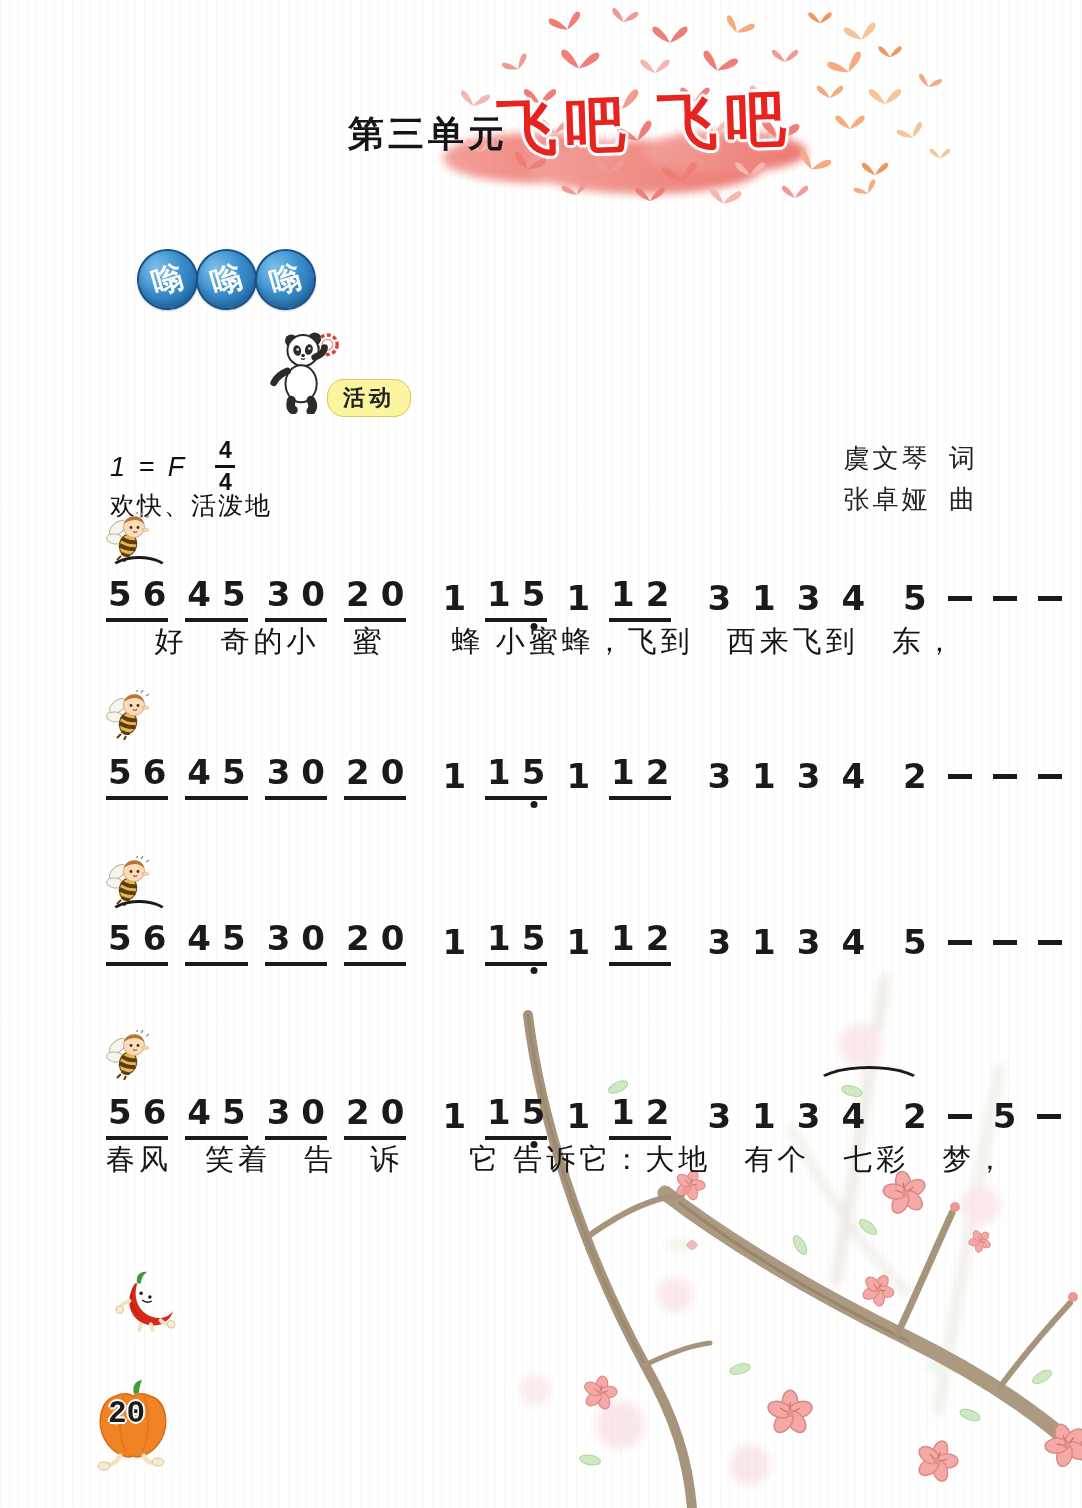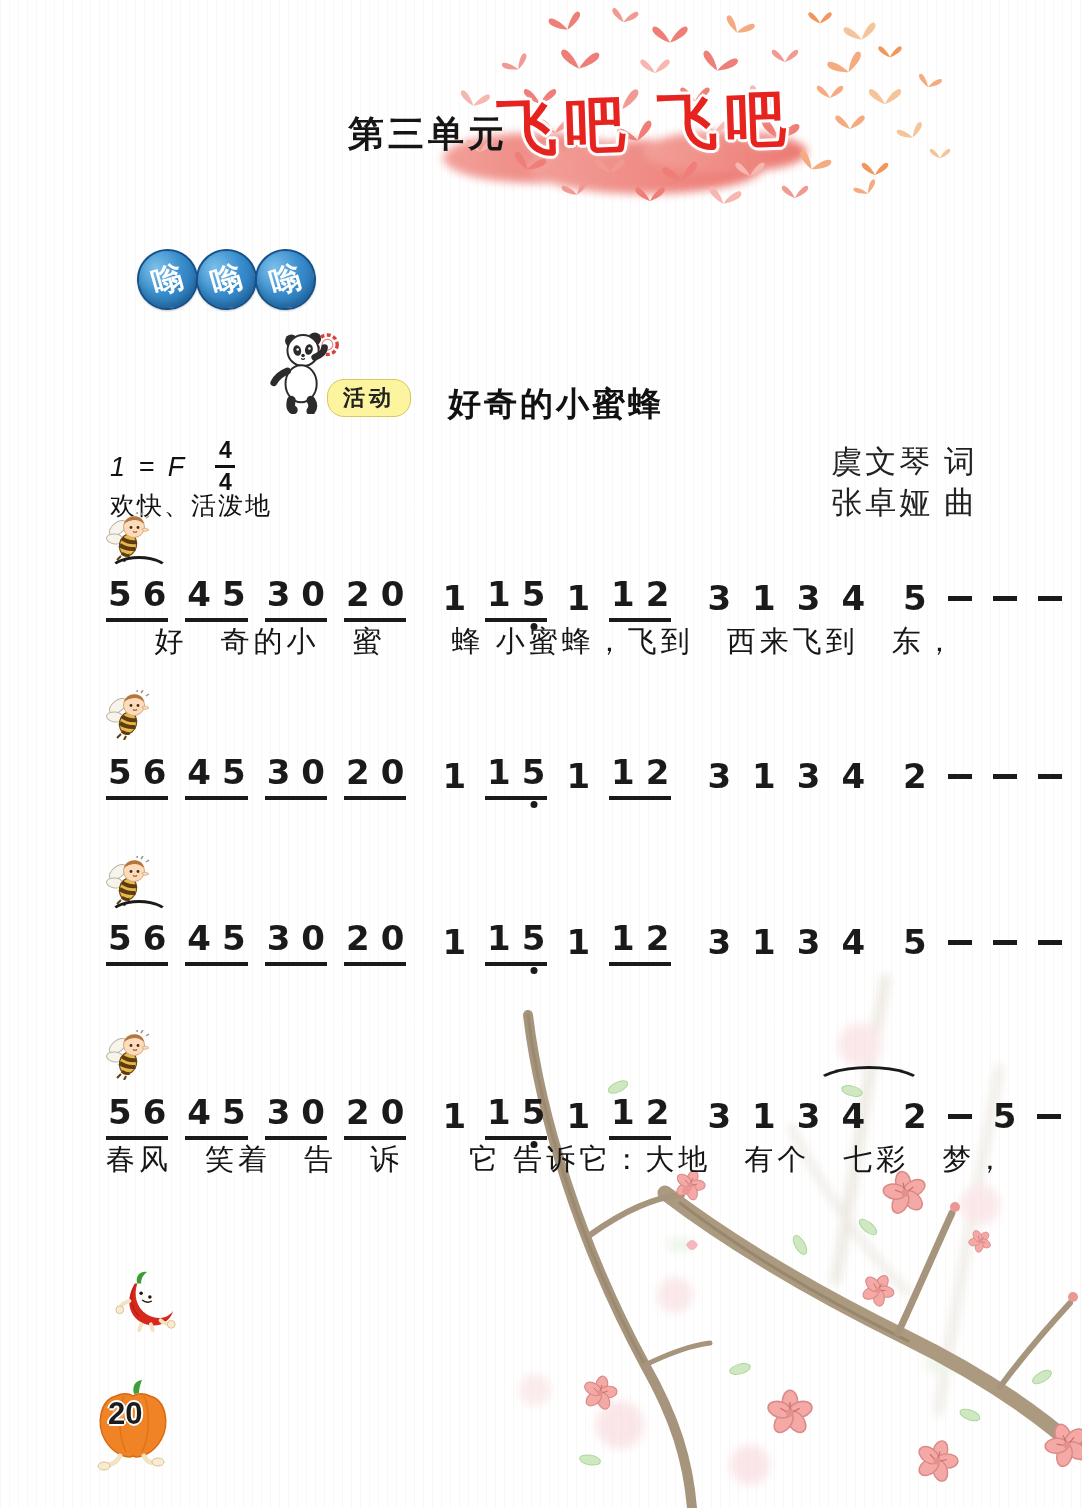--- a/index.html
+++ b/index.html
@@ -33,21 +33,21 @@
     background:var(--activity-yellow,#fdf4a0);border:1.5px solid #d8c85e;border-radius:17px;
     padding:3px 15px;font-size:22px;font-weight:bold;letter-spacing:4px;color:#222;
   }
   .song-title{position:absolute;left:448px;top:382px;z-index:2;margin:0;font-size:33px;font-weight:bold;letter-spacing:3px;color:#111;}
   
   .keysig{position:absolute;left:110px;top:440px;display:flex;align-items:center;font-size:27px;color:#111;}
   .keytext{letter-spacing:3px;font-style:italic;}
   .meter{display:inline-flex;flex-direction:column;align-items:center;margin-left:28px;font-weight:bold;font-size:23px;line-height:1;transform:translateY(-1px);}
   .fracline{width:20px;height:3px;background:#111;margin:3px 0;}
   .tempo{position:absolute;left:110px;top:489px;font-size:25px;letter-spacing:2px;color:#111;}
-  .credit{position:absolute;right:104px;font-size:31px;letter-spacing:3px;color:#222;font-family:Liberation Serif, serif;}
+  .credit{position:absolute;right:104px;font-size:26px;letter-spacing:3px;color:#222;font-family:Liberation Mono, monospace;}
   .credit.lyricist{top:441px;}
   .credit.composer{top:482px;}
   
   .system{position:absolute;left:106px;width:900px;z-index:2;}
   #sys1{top:512px;} #sys2{top:690px;} #sys3{top:856px;} #sys4{top:1030px;}
   .bee{width:48px;height:50px;margin:0 0 12px 0;}
   .musicwrap{position:relative;}
   .music{display:flex;align-items:flex-end;gap:17px;}
   .grp{display:inline-flex;align-items:flex-end;gap:11px;padding:0 2px 7px 2px;}
   .grp.beam{border-bottom:4px solid var(--ink,#1a1a1a);}
@@ -60,21 +60,21 @@
   .slur{left:2px;top:-18px;width:56px;height:26px;}
   .tie{left:708px;top:-26px;width:104px;height:34px;}
   .lyrics{margin-top:0;font-family:"Liberation Serif", serif;font-size:29px;letter-spacing:4px;color:#161616;white-space:pre;}
   
   .instruction{position:absolute;left:110px;top:1284px;width:880px;z-index:2;}
   .chili{position:absolute;left:2px;top:-16px;}
   .instruction p{margin:0;font-size:29px;letter-spacing:1.5px;color:#151515;line-height:1;}
   .ins1{margin-left:78px !important;}
   .ins2{margin-top:24px !important;}
   
-  .page-number{position:absolute;left:88px;top:1378px;z-index:2;width:90px;height:94px;}
+  .page-number{position:absolute;left:88px;top:1378px;z-index:2;width:90px;height:94px;font-family:Liberation Mono, monospace;}
   .pnum{
     position:absolute;left:20px;top:18px;font-size:31px;font-weight:bold;color:#1c1c1c;
     text-shadow:-2px 0 0 #fff,2px 0 0 #fff,0 -2px 0 #fff,0 2px 0 #fff,-1px -1px 0 #fff,1px 1px 0 #fff;
   }
   
   .branch{position:absolute;left:440px;top:945px;z-index:0;pointer-events:none;}
 </style>
 </head>
 <body>
 
@@ -236,21 +236,20 @@
       <circle cx="38" cy="28" r="1.8" fill="#2b2b2b"></circle>
       <path d="M36,31 Q38,33 40,31" stroke="#2b2b2b" stroke-width="1.2" fill="none"></path>
       <path d="M50,30 Q60,26 60,20" stroke="#2b2b2b" stroke-width="7" stroke-linecap="round" fill="none"></path>
       <ellipse cx="36" cy="57" rx="16" ry="19" fill="#fff" stroke="#2b2b2b" stroke-width="2"></ellipse>
       <path d="M22,44 Q12,48 8,56" stroke="#2b2b2b" stroke-width="7" stroke-linecap="round" fill="none"></path>
       <path d="M26,74 Q24,82 28,84" stroke="#2b2b2b" stroke-width="9" stroke-linecap="round" fill="none"></path>
       <path d="M46,74 Q50,80 46,85" stroke="#2b2b2b" stroke-width="9" stroke-linecap="round" fill="none"></path>
     </svg>
   </div>
   <div class="activity-pill">活动</div>
-  <h1 class="song-title">好奇的小蜜蜂</h1>
 
   <div class="keysig">
     <span class="keytext">1 = F</span>
     <span class="meter">
       <b>4</b>
       <i class="fracline"></i>
       <b>4</b>
     </span>
   </div>
   <div class="tempo">欢快、活泼地</div>

